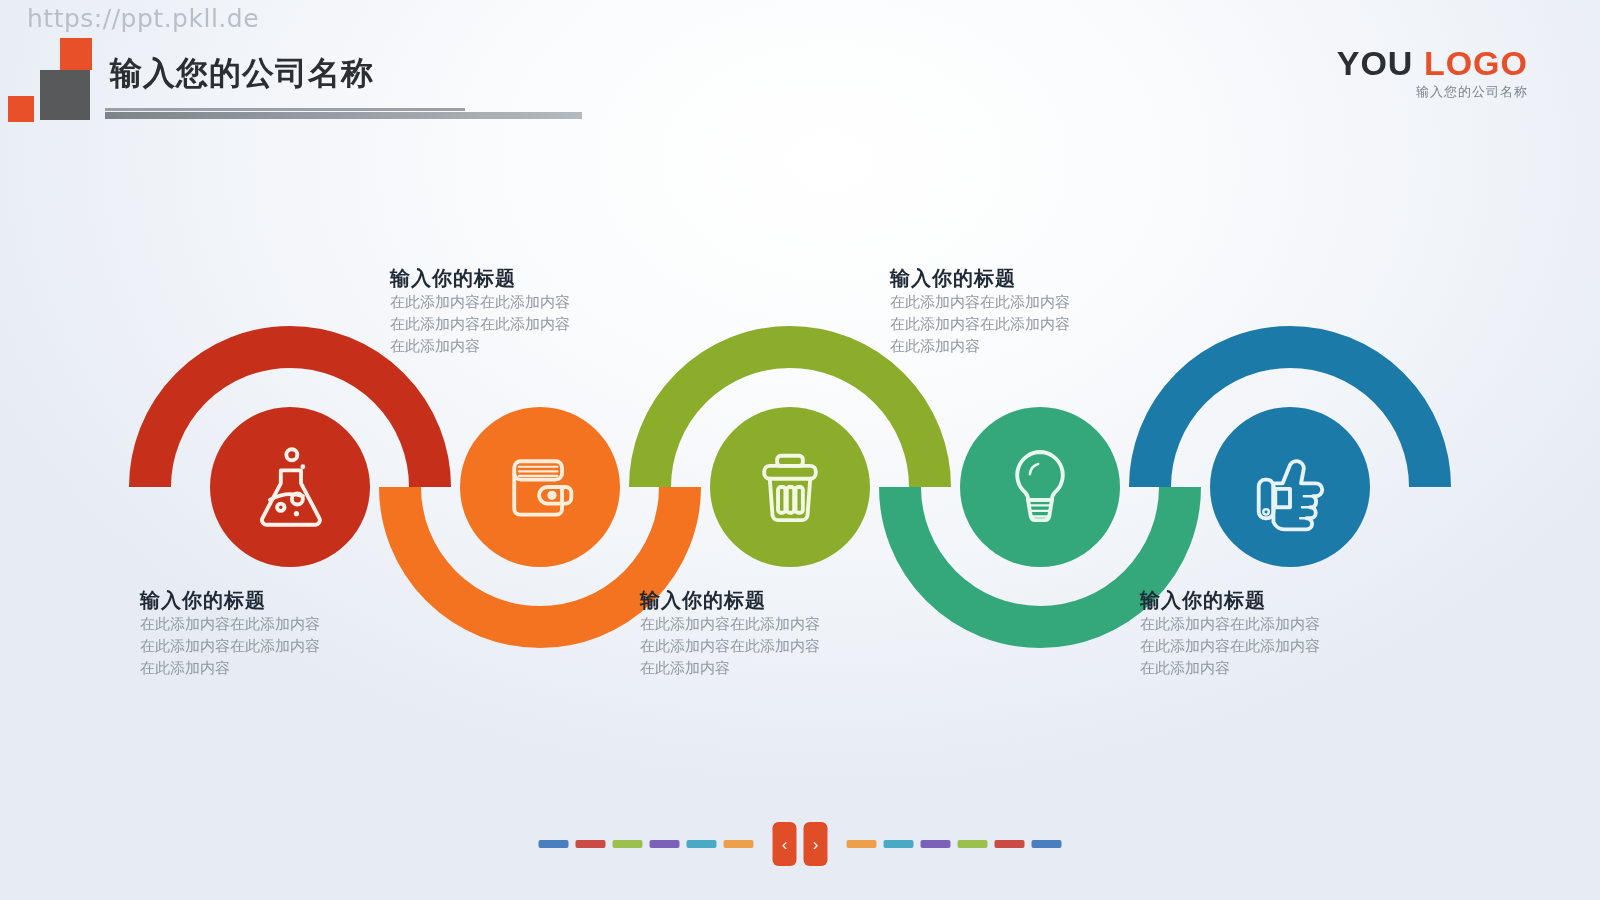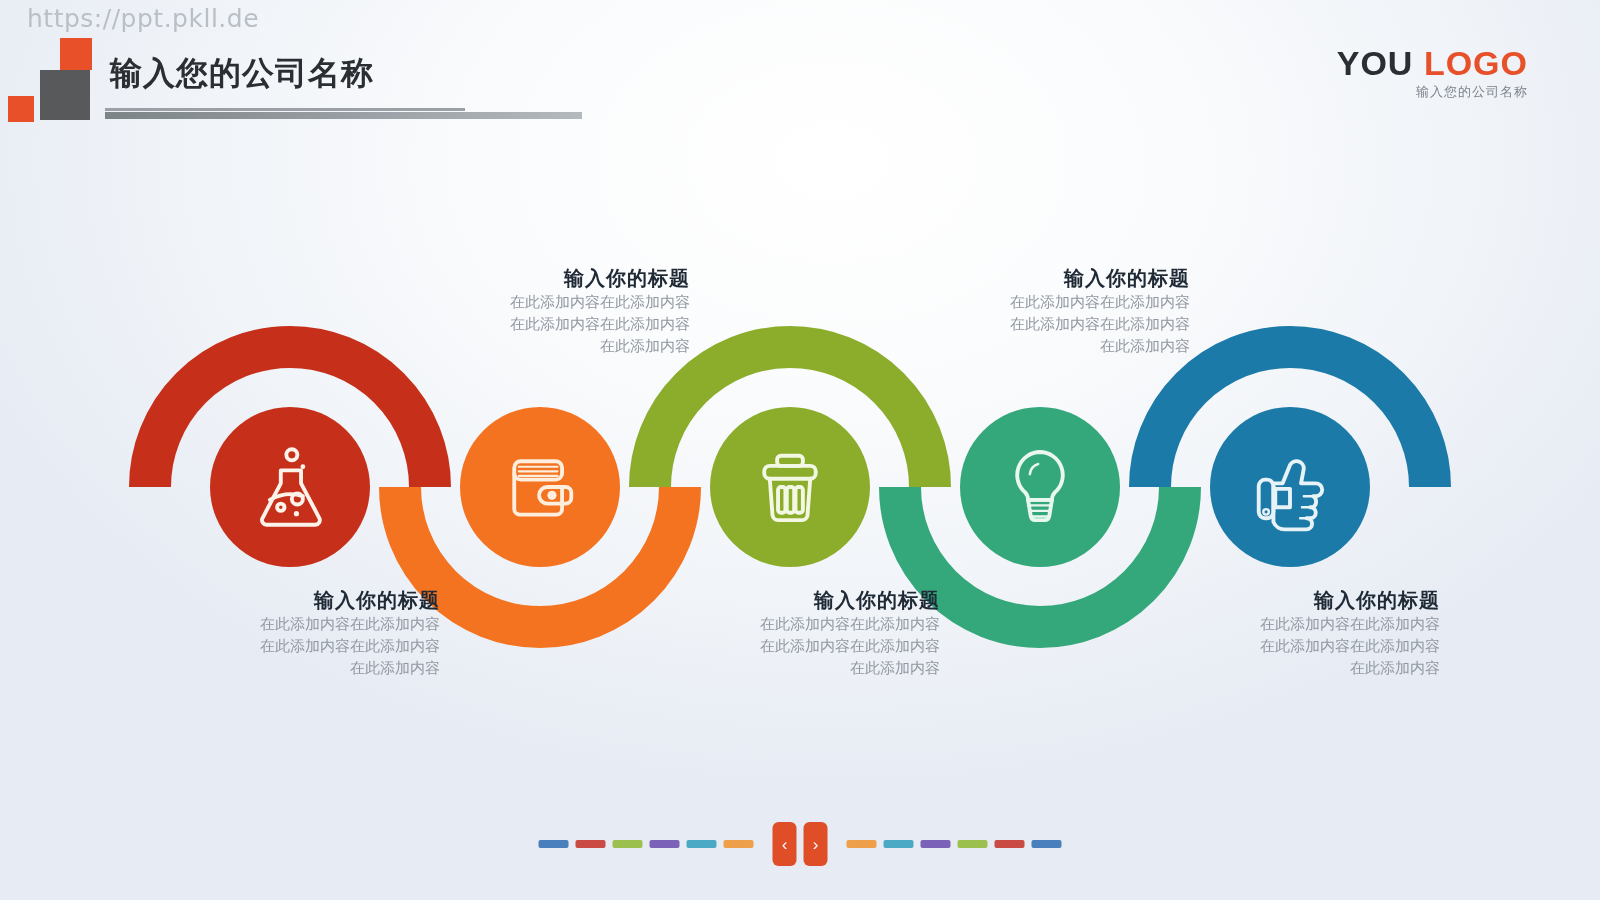--- a/index.html
+++ b/index.html
@@ -53,21 +53,21 @@
 
   
   .wave { position:absolute; left:0; top:0; width:1600px; height:900px; pointer-events:none; }
 
   
   .node { position:absolute; width:160px; height:160px; border-radius:50%;
           display:flex; align-items:center; justify-content:center; }
   .node svg { width:92px; height:92px; }
 
   
-  .tblock { position:absolute; width:300px; text-align:right; }
+  .tblock { position:absolute; width:300px; text-align:left; }
   .tblock .ttl {
     font-size:20px; font-weight:bold; color:#1f2a36; letter-spacing:1px;
     font-family:"DejaVu Sans","Liberation Sans",sans-serif;
   }
   .tblock .body {
     margin-top:0; font-size:15px; line-height:1.45; color:#9097a0;
     font-family:"DejaVu Sans","Liberation Sans",sans-serif;
     white-space:pre-line;
   }
 

